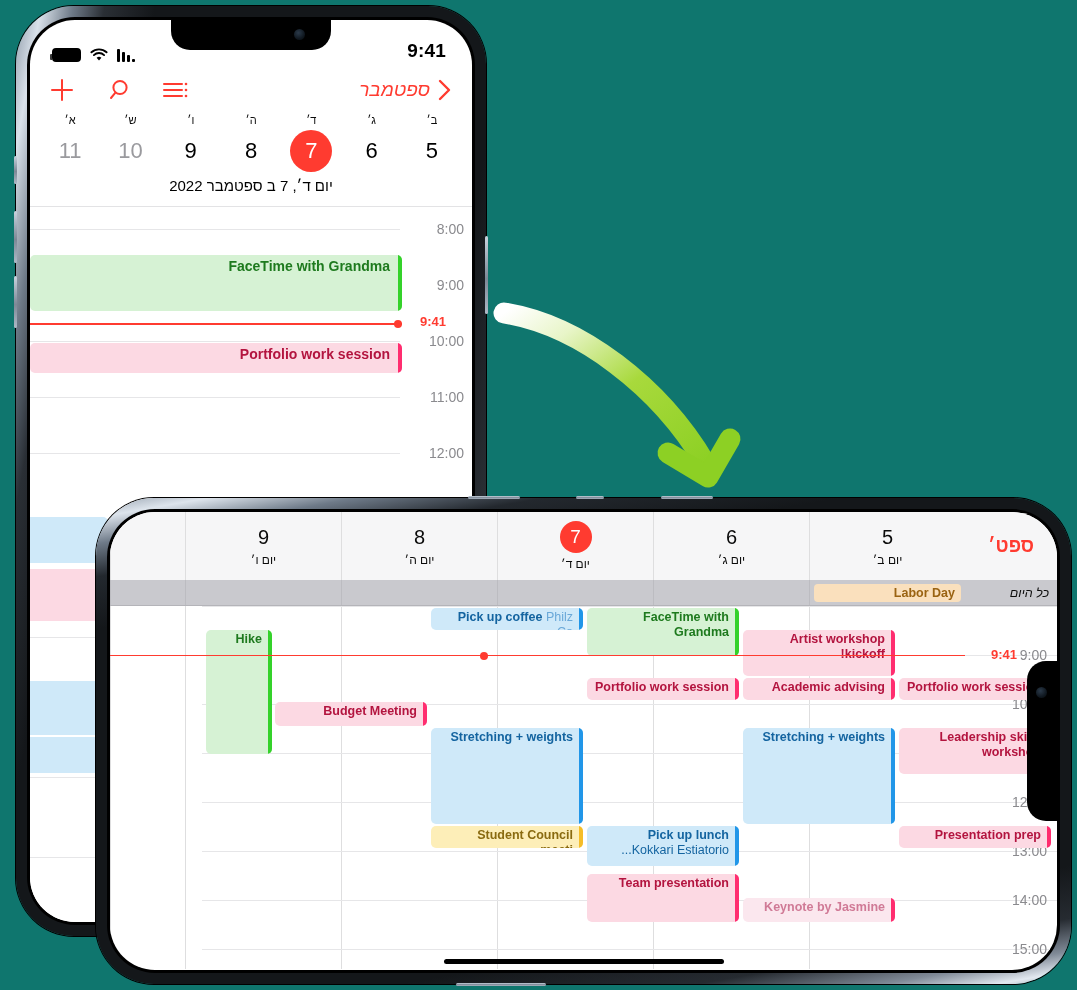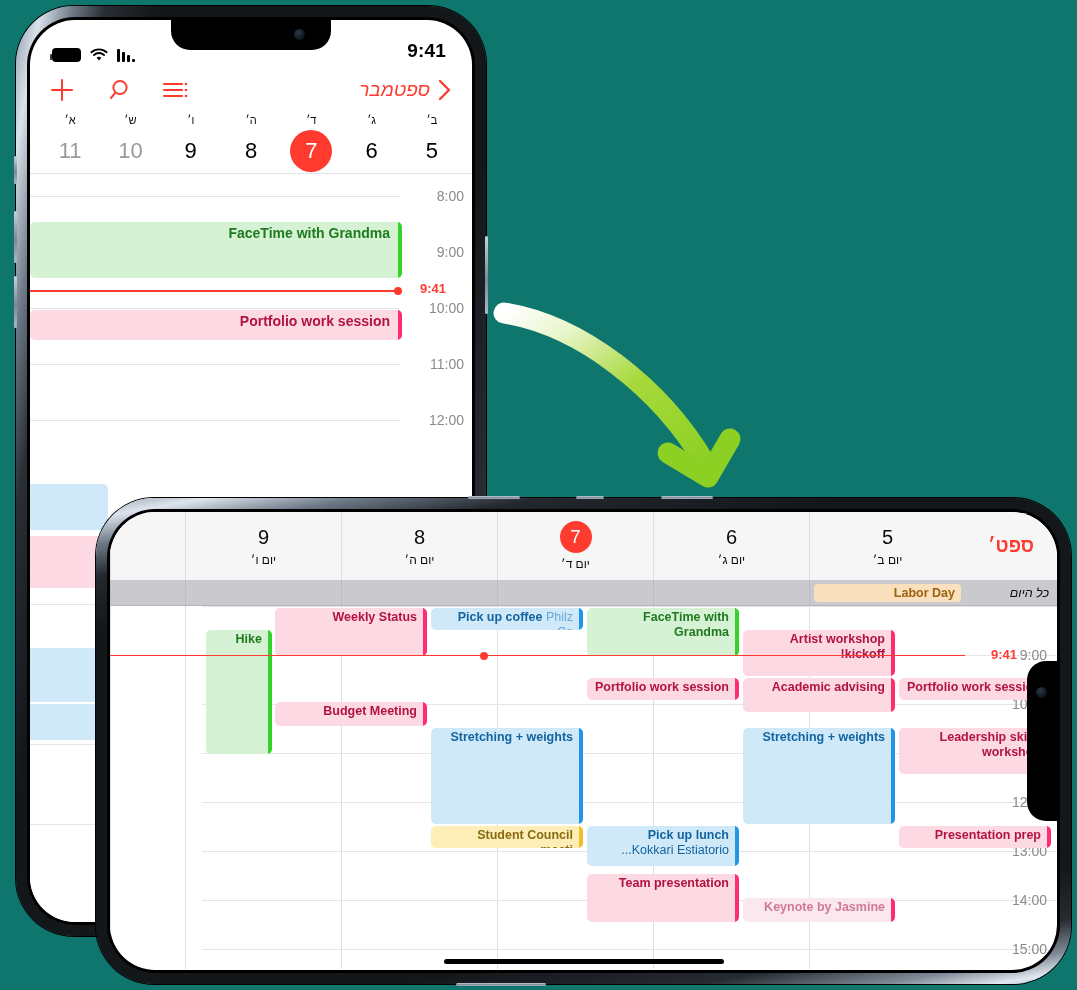--- a/index.html
+++ b/index.html
@@ -310,20 +310,21 @@
             <div>
                 <span>9</span>
               </div>
             <div class="dim">
                 <span>10</span>
               </div>
             <div class="dim">
                 <span>11</span>
               </div>
           </div>
+          <div class="p-subtitle">יום ד׳, 7 ב ספטמבר 2022</div>
         </div>
         <div class="p-divider"></div>
 
         <div class="p-daygrid">
           <div class="p-hourline" style="top:22px;width:370px;"></div>
           <div class="p-hourline" style="top:78px;width:370px;"></div>
           <div class="p-hourline" style="top:134px;width:370px;"></div>
           <div class="p-hourline" style="top:190px;width:370px;"></div>
           <div class="p-hourline" style="top:246px;width:370px;"></div>
 
@@ -464,24 +465,20 @@
             <div class="l-hourlabel" style="right:10px;top:196px;">12:00</div>
             <div class="l-hourlabel" style="right:10px;top:245px;">13:00</div>
             <div class="l-hourlabel" style="right:10px;top:294px;">14:00</div>
             <div class="l-hourlabel" style="right:10px;top:343px;">15:00</div>
 
             <div class="l-event" style="right:785px;top:24px;width:66px;height:124px;background:#d6f2d4;color:#1e7a1e;">
               <span class="bar" style="background:#34d22a;"></span>
               <span>Hike</span>
             </div>
 
-            <div class="l-event" style="right:630px;top:2px;width:152px;height:48px;background:#fcd9e3;color:#b3143f;">
-              <span class="bar" style="background:#ff2d6f;"></span>
-              <span>Weekly Status</span>
-            </div>
             <div class="l-event" style="right:630px;top:96px;width:152px;height:24px;background:#fcd9e3;color:#b3143f;">
               <span class="bar" style="background:#ff2d6f;"></span>
               <span>Budget Meeting</span>
             </div>
 
             <div class="l-event" style="right:474px;top:2px;width:152px;height:22px;background:#cfe9f9;color:#1464a0;">
               <span class="bar" style="background:#2196e8;"></span>
               <span>Pick up coffee</span><span style="font-weight:400;color:#5a9fd4;">&nbsp;</span><span style="font-weight:400;color:#6aa8d8;">Philz Co...</span>
             </div>
             <div class="l-event" style="right:474px;top:122px;width:152px;height:96px;background:#cfe9f9;color:#1464a0;">
@@ -508,21 +505,21 @@
             </div>
             <div class="l-event" style="right:318px;top:268px;width:152px;height:48px;background:#fcd9e3;color:#b3143f;">
               <span class="bar" style="background:#ff2d6f;"></span>
               <span>Team presentation</span>
             </div>
 
             <div class="l-event" style="right:162px;top:24px;width:152px;height:46px;background:#fcd9e3;color:#b3143f;">
               <span class="bar" style="background:#ff2d6f;"></span>
               <span>Artist workshop kickoff!</span>
             </div>
-            <div class="l-event" style="right:162px;top:72px;width:152px;height:34px;background:#fcd9e3;color:#b3143f;">
+            <div class="l-event" style="right:162px;top:72px;width:152px;height:22px;background:#fcd9e3;color:#b3143f;">
               <span class="bar" style="background:#ff2d6f;"></span>
               <span>Academic advising</span>
             </div>
             <div class="l-event" style="right:162px;top:122px;width:152px;height:96px;background:#cfe9f9;color:#1464a0;">
               <span class="bar" style="background:#2196e8;"></span>
               <span>Stretching + weights</span>
             </div>
             <div class="l-event" style="right:162px;top:292px;width:152px;height:24px;background:#fbe7ee;color:#d07a96;">
               <span class="bar" style="background:#ff2d6f;"></span>
               <span>Keynote by Jasmine</span>

